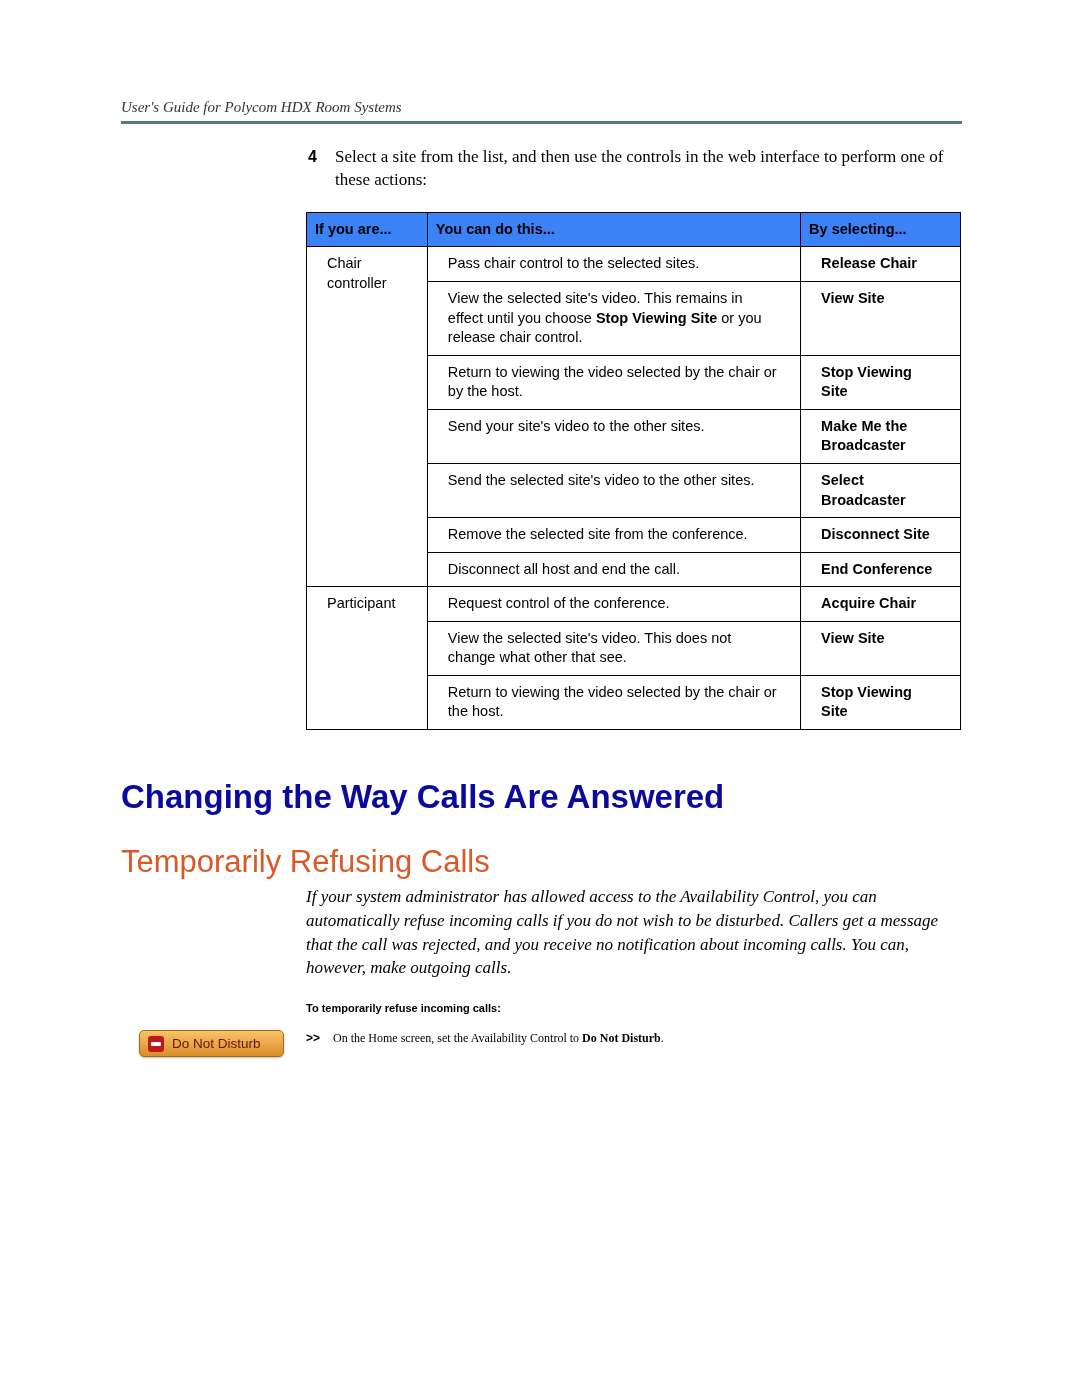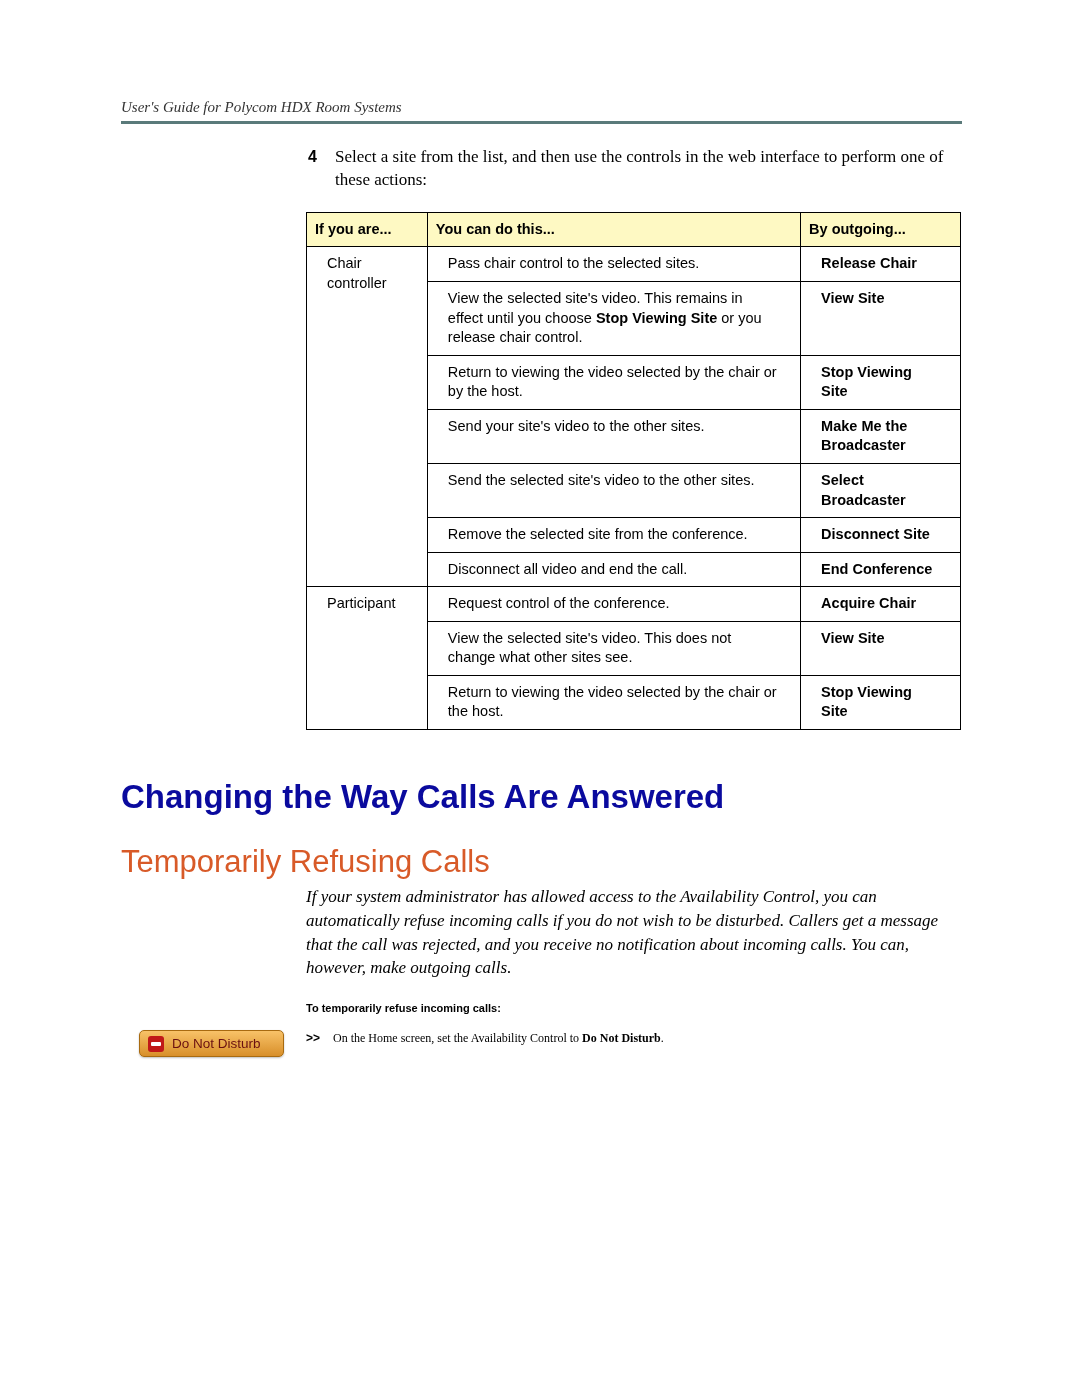--- a/index.html
+++ b/index.html
@@ -54,21 +54,21 @@
   table.actions {
     margin-top: 20px;
     margin-left: 185px;
     border-collapse: collapse;
     width: 655px;
     font-family: Arial, Helvetica, sans-serif;
     font-size: 14.5px;
     line-height: 1.35;
   }
   table.actions th {
-    background: #fef9c3;
+    background: #3b82f6;
     text-align: left;
     font-weight: bold;
     padding: 7px 8px;
     border: 1px solid #000;
   }
   table.actions td {
     padding: 7px 20px;
     vertical-align: top;
     border: 1px solid #000;
   }
@@ -173,21 +173,21 @@
     <div class="numbered">
       <span class="num">4</span>
       <span>Select a site from the list, and then use the controls in the web interface to perform one of these actions:</span>
     </div>
 
     <table class="actions">
       <tbody>
           <tr>
         <th>If you are...</th>
         <th>You can do this...</th>
-        <th>By outgoing...</th>
+        <th>By selecting...</th>
       </tr>
       <tr>
         <td rowspan="7">Chair controller</td>
         <td>Pass chair control to the selected sites.</td>
         <td class="bold">Release Chair</td>
       </tr>
       <tr>
         <td>
           <span>View the selected site's video. This remains in effect until you choose </span><span class="bold">Stop Viewing Site</span><span> or you release chair control.</span>
         </td>
@@ -203,30 +203,30 @@
       </tr>
       <tr>
         <td>Send the selected site's video to the other sites.</td>
         <td class="bold">Select Broadcaster</td>
       </tr>
       <tr>
         <td>Remove the selected site from the conference.</td>
         <td class="bold">Disconnect Site</td>
       </tr>
       <tr>
-        <td>Disconnect all video and end the call.</td>
+        <td>Disconnect all host and end the call.</td>
         <td class="bold">End Conference</td>
       </tr>
       <tr>
         <td rowspan="3">Participant</td>
         <td>Request control of the conference.</td>
         <td class="bold">Acquire Chair</td>
       </tr>
       <tr>
-        <td>View the selected site's video. This does not change what other sites see.</td>
+        <td>View the selected site's video. This does not change what other that see.</td>
         <td class="bold">View Site</td>
       </tr>
       <tr>
         <td>Return to viewing the video selected by the chair or the host.</td>
         <td class="bold">Stop Viewing Site</td>
       </tr>
     </tbody>
       </table>
 
     <h1 class="section">Changing the Way Calls Are Answered</h1>

